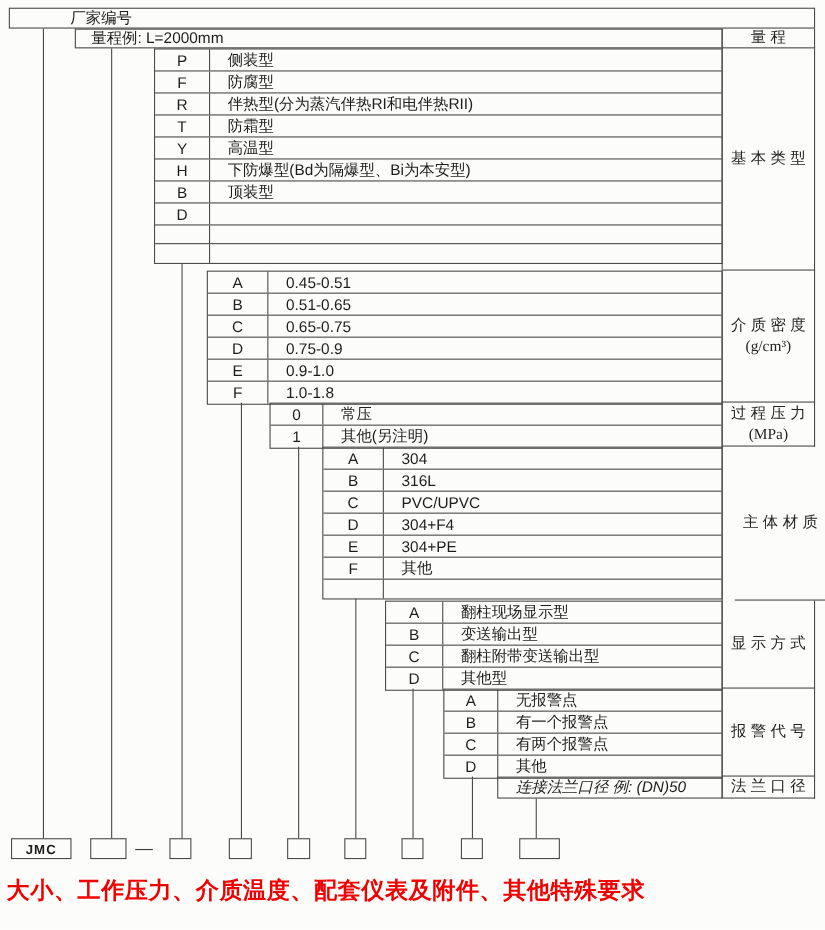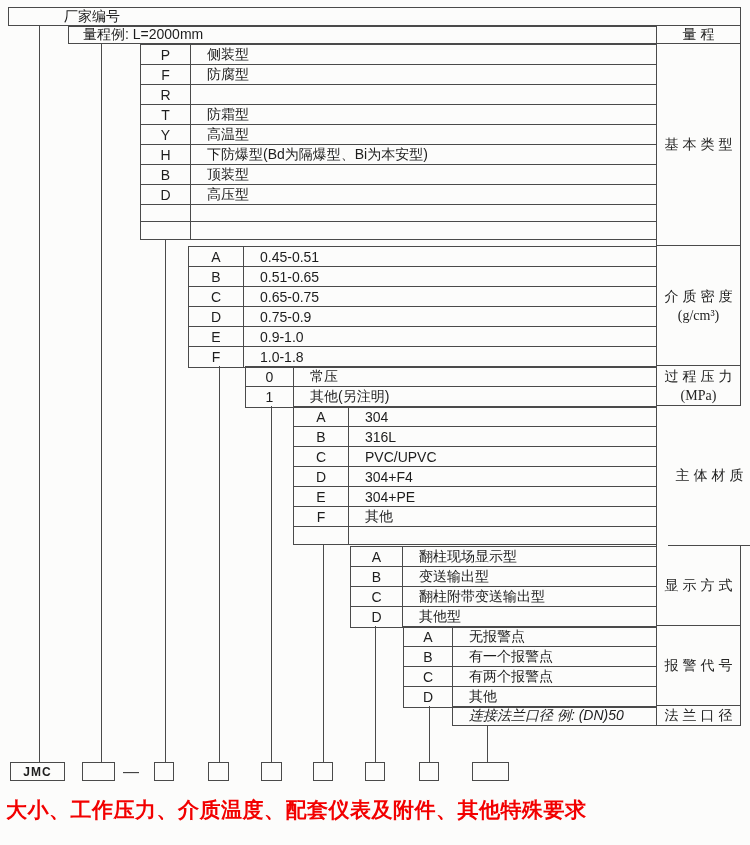--- a/index.html
+++ b/index.html
@@ -61,40 +61,40 @@
         <div class="brow">
           <div class="code" style="width: 50px;">P</div>
           <div class="desc">侧装型</div>
         </div>
         <div class="brow">
           <div class="code" style="width: 50px;">F</div>
           <div class="desc">防腐型</div>
         </div>
         <div class="brow">
           <div class="code" style="width: 50px;">R</div>
+          <div class="desc">伴热型(分为蒸汽伴热RI和电伴热RII)</div>
         </div>
         <div class="brow">
           <div class="code" style="width: 50px;">T</div>
           <div class="desc">防霜型</div>
         </div>
         <div class="brow">
           <div class="code" style="width: 50px;">Y</div>
           <div class="desc">高温型</div>
         </div>
         <div class="brow">
           <div class="code" style="width: 50px;">H</div>
           <div class="desc">下防爆型(Bd为隔爆型、Bi为本安型)</div>
         </div>
         <div class="brow">
           <div class="code" style="width: 50px;">B</div>
           <div class="desc">顶装型</div>
         </div>
         <div class="brow">
           <div class="code" style="width: 50px;">D</div>
-          <div class="desc">高压型</div>
         </div>
         <div class="brow empty">
           <div class="code" style="width: 50px;"></div>
           <div class="desc"></div>
         </div>
         <div class="brow empty">
           <div class="code" style="width: 50px;"></div>
           <div class="desc"></div>
         </div>
       </div>

